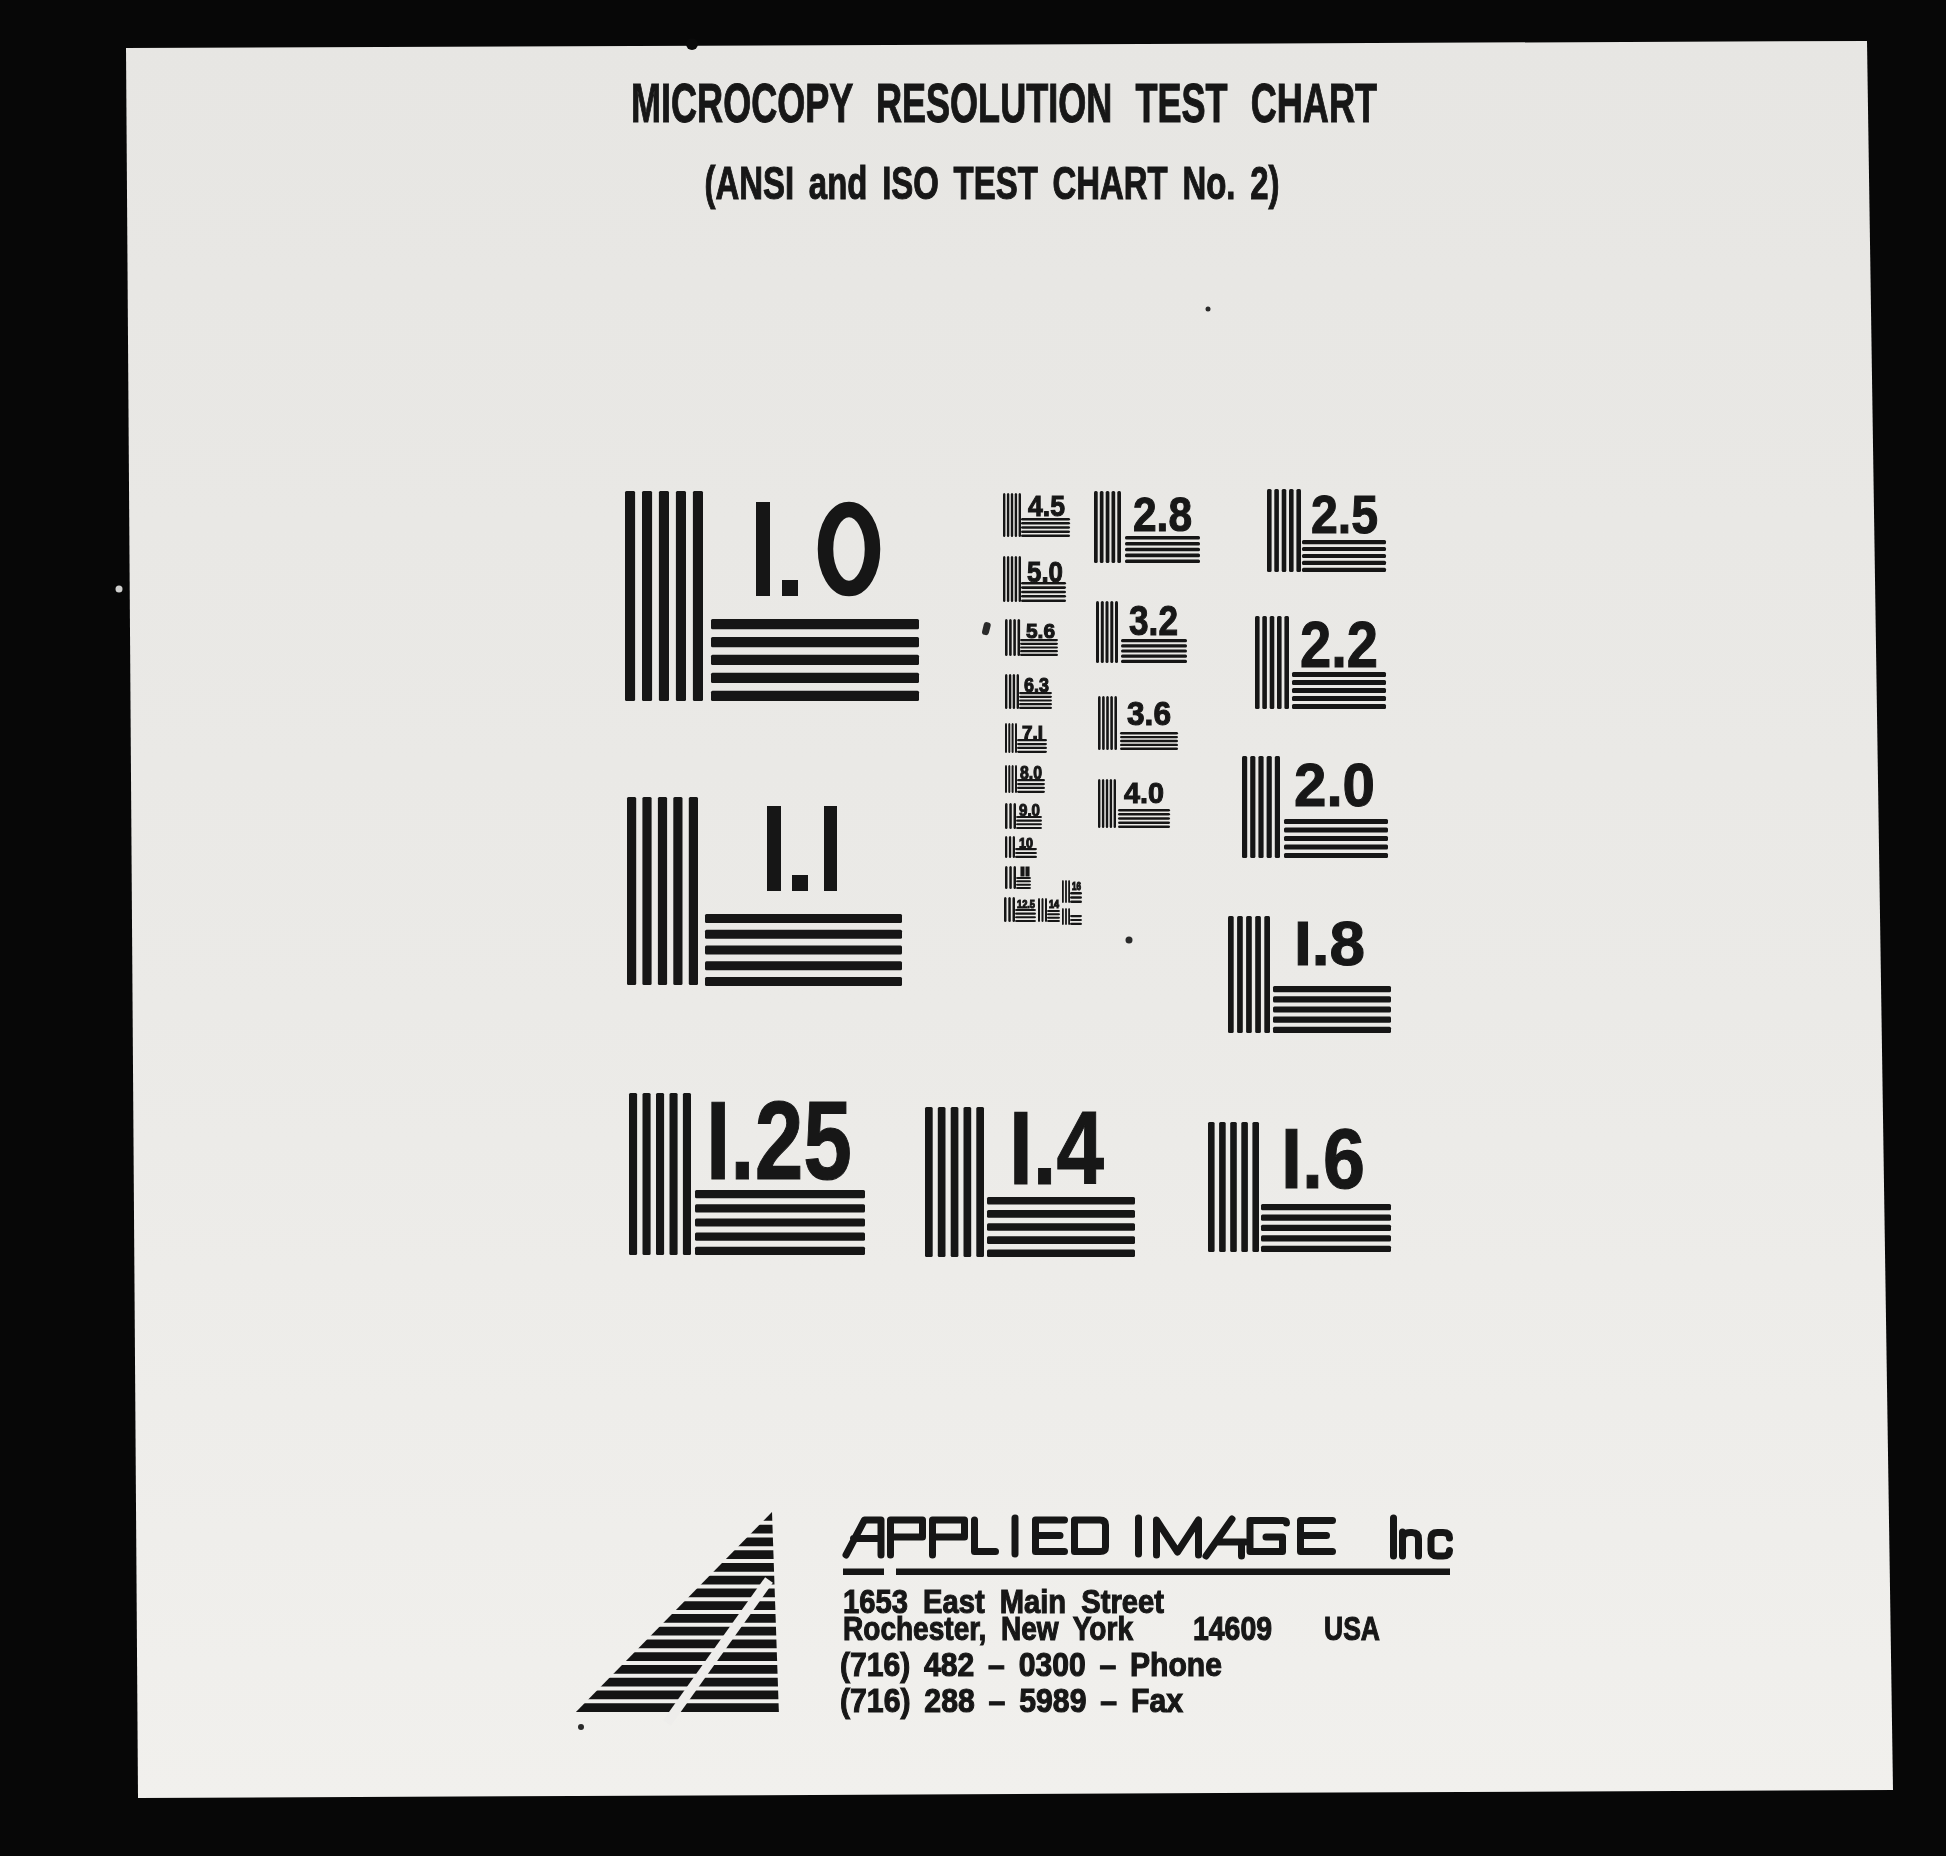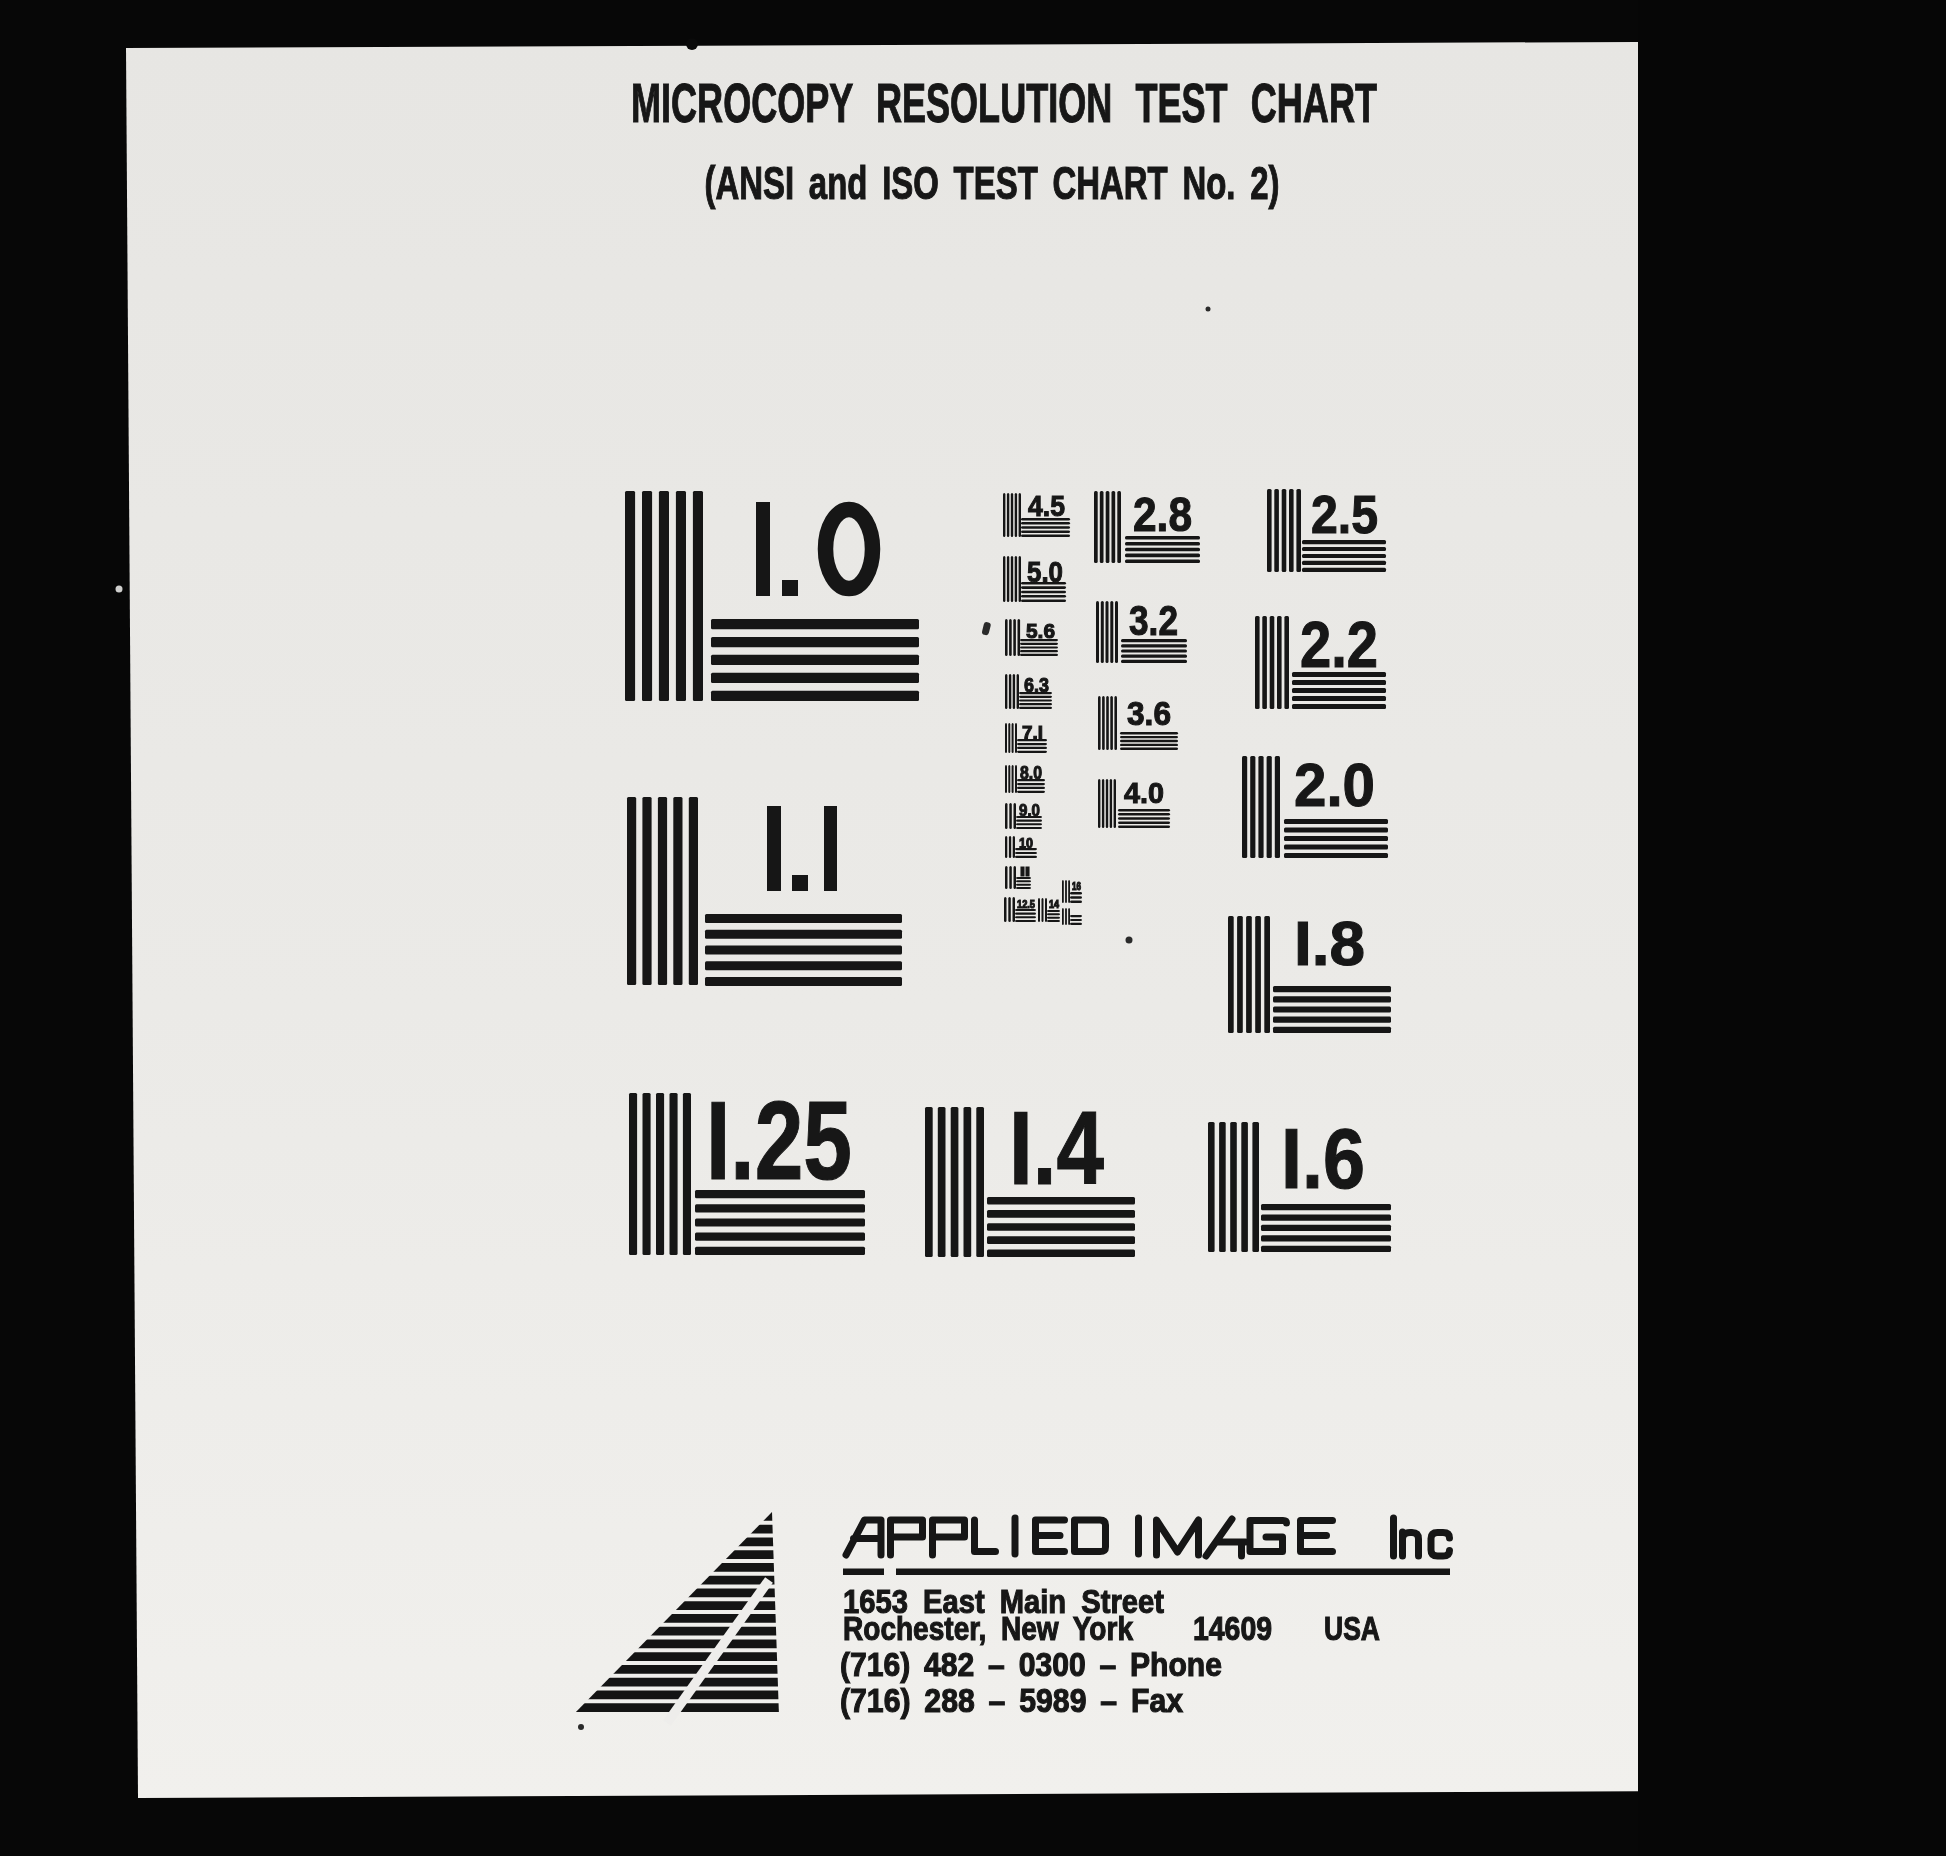--- a/index.html
+++ b/index.html
@@ -1,15 +1,15 @@
 <!DOCTYPE html>
 <html><head><meta charset="utf-8"><style>
 html,body{margin:0;padding:0;background:#060606;}
 *{box-sizing:border-box;}
-.wrap{position:relative;width:1638px;height:1856px;overflow:hidden;background:#eab308;}
+.wrap{position:relative;width:1946px;height:1856px;overflow:hidden;background:#eab308;}
 text{font-family:"Liberation Sans",sans-serif;fill:#171717;stroke:#171717;stroke-width:1.1;}
 </style></head><body>
 <div class="wrap">
 <svg width="1946" height="1856" viewBox="0 0 1946 1856">
 <defs>
         <linearGradient id="pg" x1="0" y1="0" x2="0" y2="1">
 <stop offset="0" stop-color="#e7e6e3"></stop>
           <stop offset="0.55" stop-color="#ebeae7"></stop>
           <stop offset="1" stop-color="#f1f0ed"></stop>
 </linearGradient>

